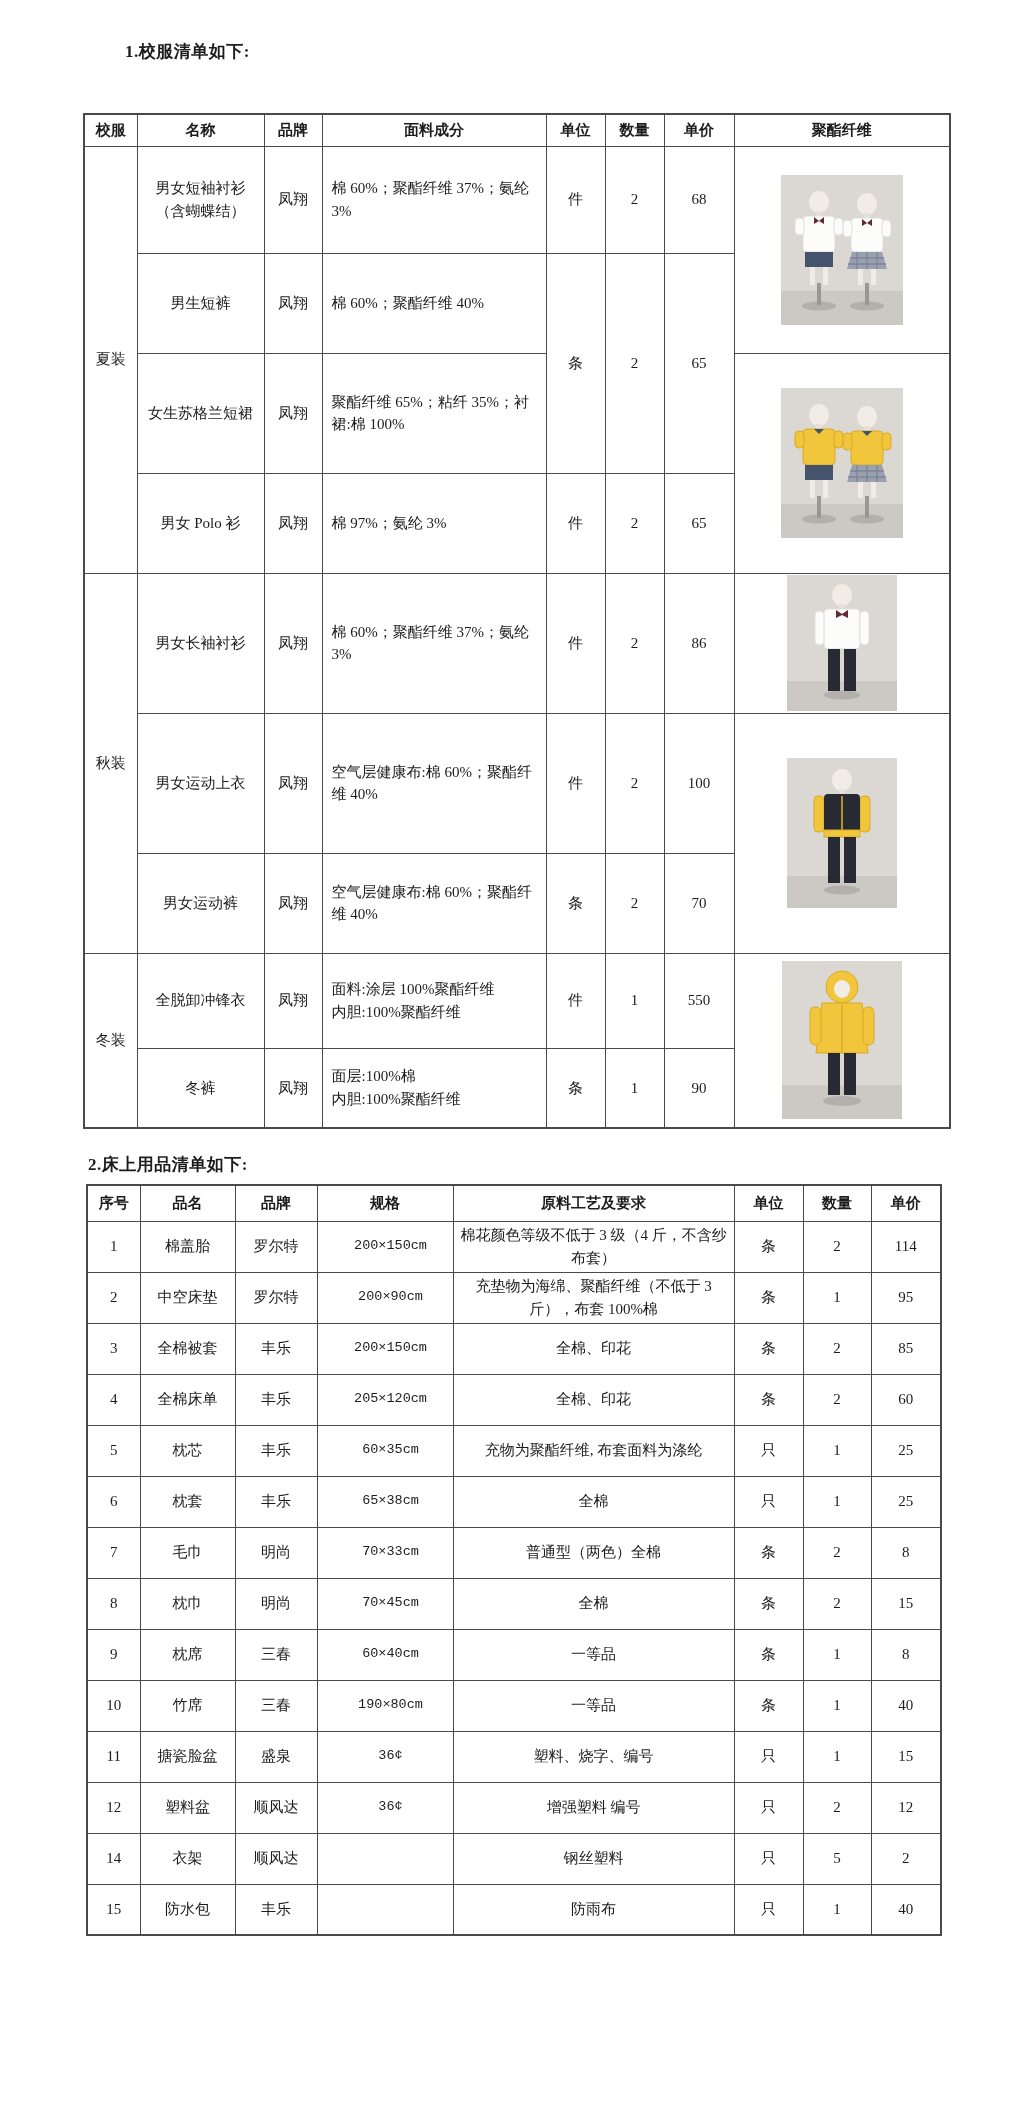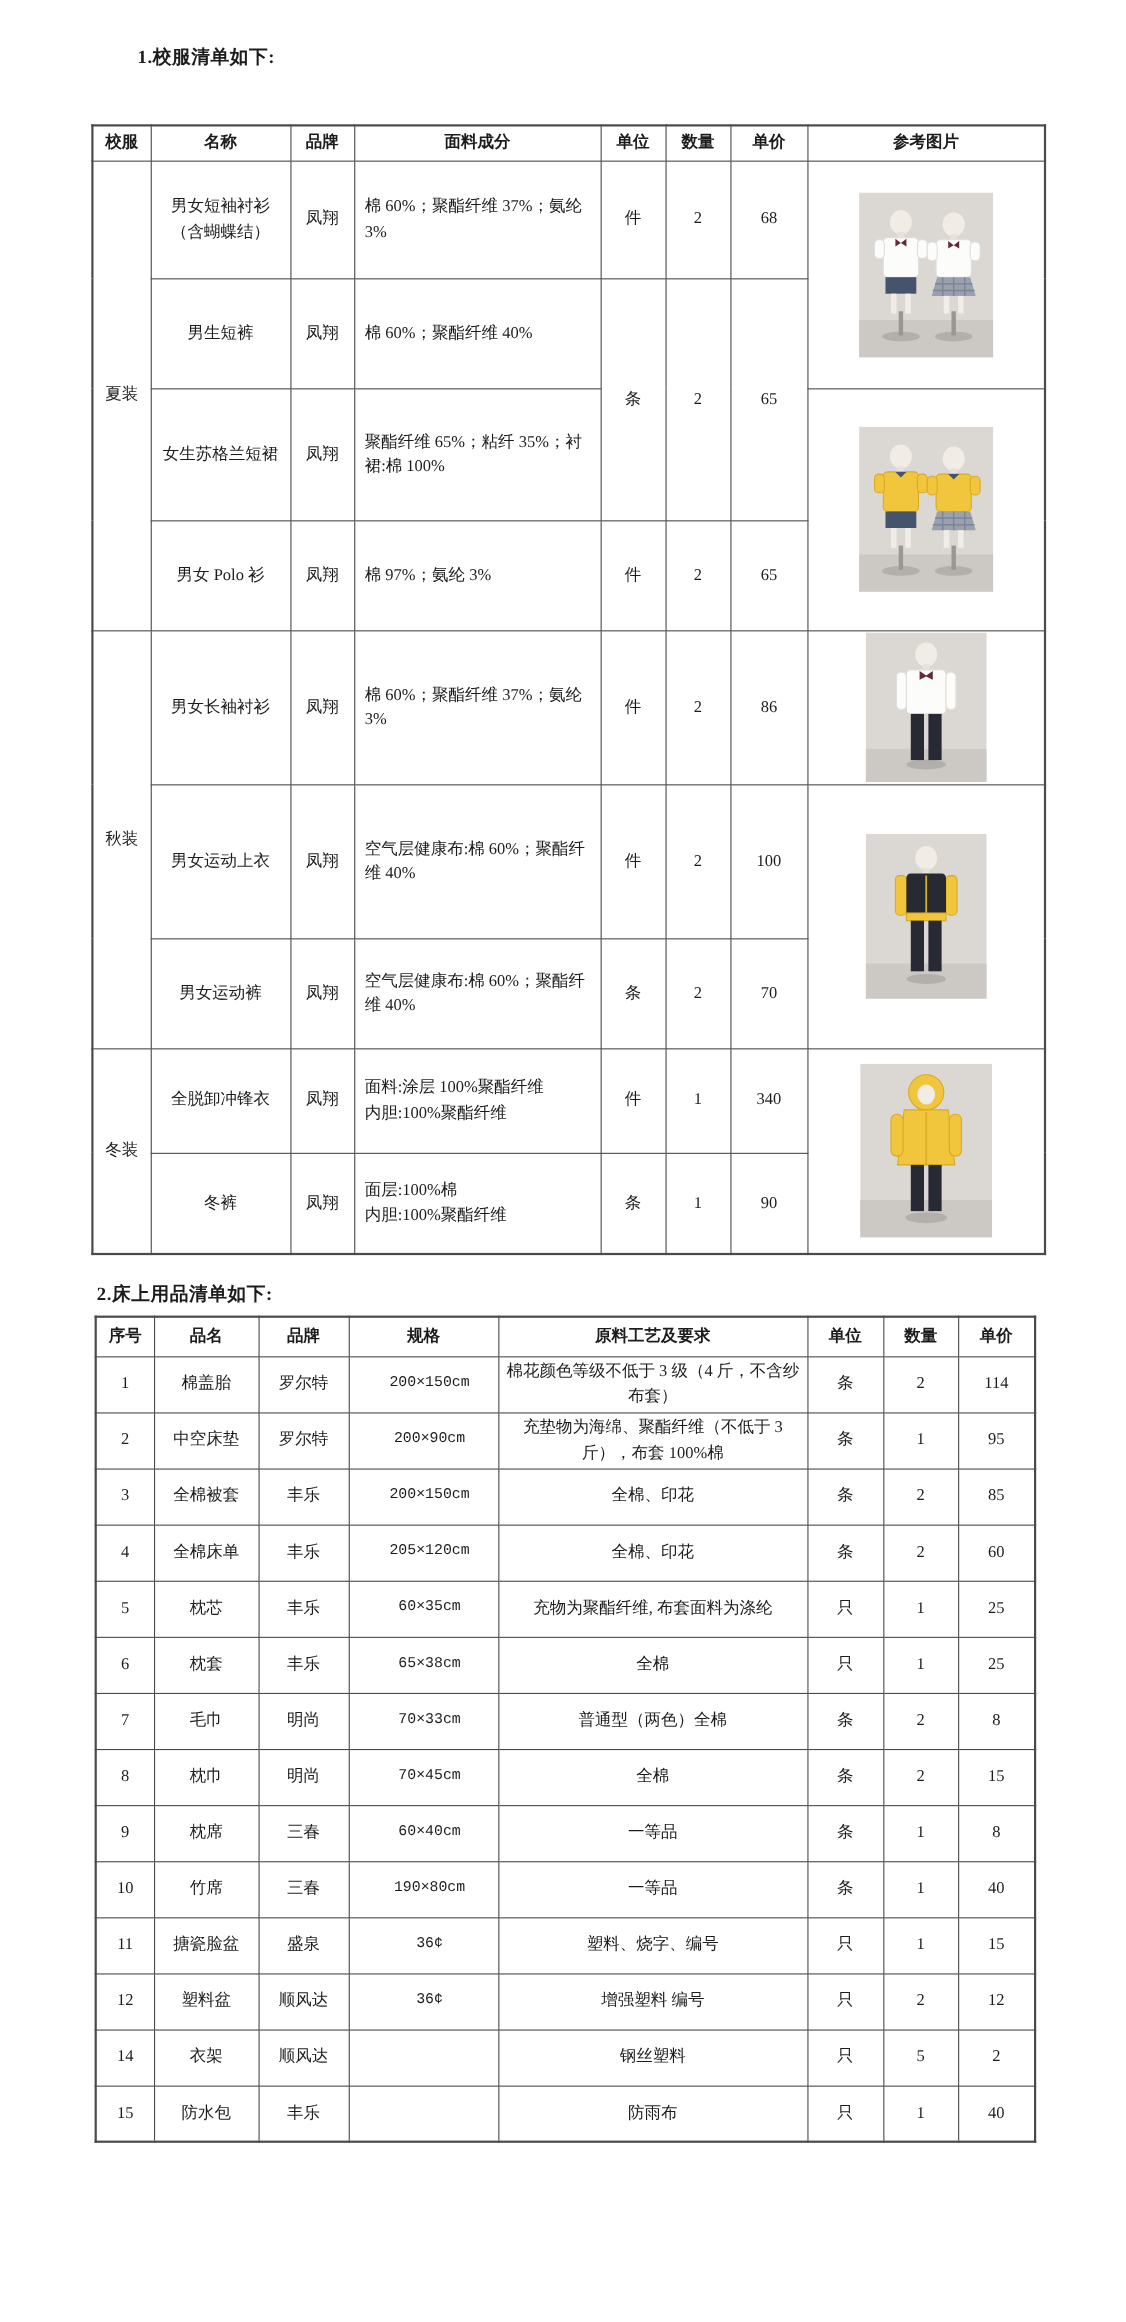--- a/index.html
+++ b/index.html
@@ -44,21 +44,21 @@
   .photo-cell{padding:0;}
   .photo-wrap{display:flex;align-items:center;justify-content:center;}
   #uniform-table tr.h1{height:107px;}
   #uniform-table tr.h2{height:100px;}
   #uniform-table tr.h3{height:120px;}
   #uniform-table tr.h4{height:100px;}
   #uniform-table tr.h5{height:140px;}
   #uniform-table tr.h6{height:140px;}
   #uniform-table tr.h7{height:100px;}
   #uniform-table tr.h8{height:95px;}
-  #uniform-table tr.h9{height:92px;}
+  #uniform-table tr.h9{height:80px;}
   #uniform-table tr.hdr{height:32px;}
   #bedding-table tr{height:51px;}
   #bedding-table tr.hdr{height:36px;}
   .c-spec{font-family:"Liberation Mono","DejaVu Sans Mono",monospace;font-size:13.5px;padding-left:16px;}
   
   .f-bg{fill:var(--photo-bg);}
   .f-floor{fill:var(--photo-floor);}
   .f-skin{fill:#f1ede6;}
   .f-neck{fill:#e6e1d9;}
   .f-shirtw{fill:#fcfcfb;stroke:#e1dfdb;stroke-width:1;}
@@ -92,21 +92,21 @@
     </colgroup>
     <tbody>
         <tr class="hdr">
       <th>校服</th>
       <th>名称</th>
       <th>品牌</th>
       <th>面料成分</th>
       <th>单位</th>
       <th>数量</th>
       <th>单价</th>
-      <th>参考图片</th>
+      <th>聚酯纤维</th>
     </tr>
 
     <tr class="h1">
       <td rowspan="4">夏装</td>
       <td class="pre">男女短袖衬衫
 （含蝴蝶结）</td>
       <td>凤翔</td>
       <td class="c-left pre">棉 60%；聚酯纤维 37%；氨纶 3%</td>
       <td>件</td>
       <td>2</td>
@@ -263,21 +263,21 @@
     </tr>
 
     <tr class="h8">
       <td rowspan="2">冬装</td>
       <td class="pre">全脱卸冲锋衣</td>
       <td>凤翔</td>
       <td class="c-left pre">面料:涂层 100%聚酯纤维
 内胆:100%聚酯纤维</td>
       <td>件</td>
       <td>1</td>
-      <td>340</td>
+      <td>550</td>
       <td rowspan="2" class="photo-cell">
         <div class="photo-wrap">
         <svg viewBox="0 0 120 158" width="120" height="158" role="img">
           <rect class="f-bg" width="120" height="158"></rect>
           <rect class="f-floor" y="124" width="120" height="34"></rect>
           <ellipse class="f-base" cx="60" cy="140" rx="19" ry="5"></ellipse>
           <ellipse class="f-yellow" cx="60" cy="26" rx="16" ry="16"></ellipse>
           <ellipse class="f-skin" cx="60" cy="28" rx="8" ry="9"></ellipse>
           <path class="f-yellow" d="M40 42 h40 l6 50 h-52 z"></path>
           <rect class="f-yellow" x="28" y="46" width="11" height="38" rx="5"></rect>

